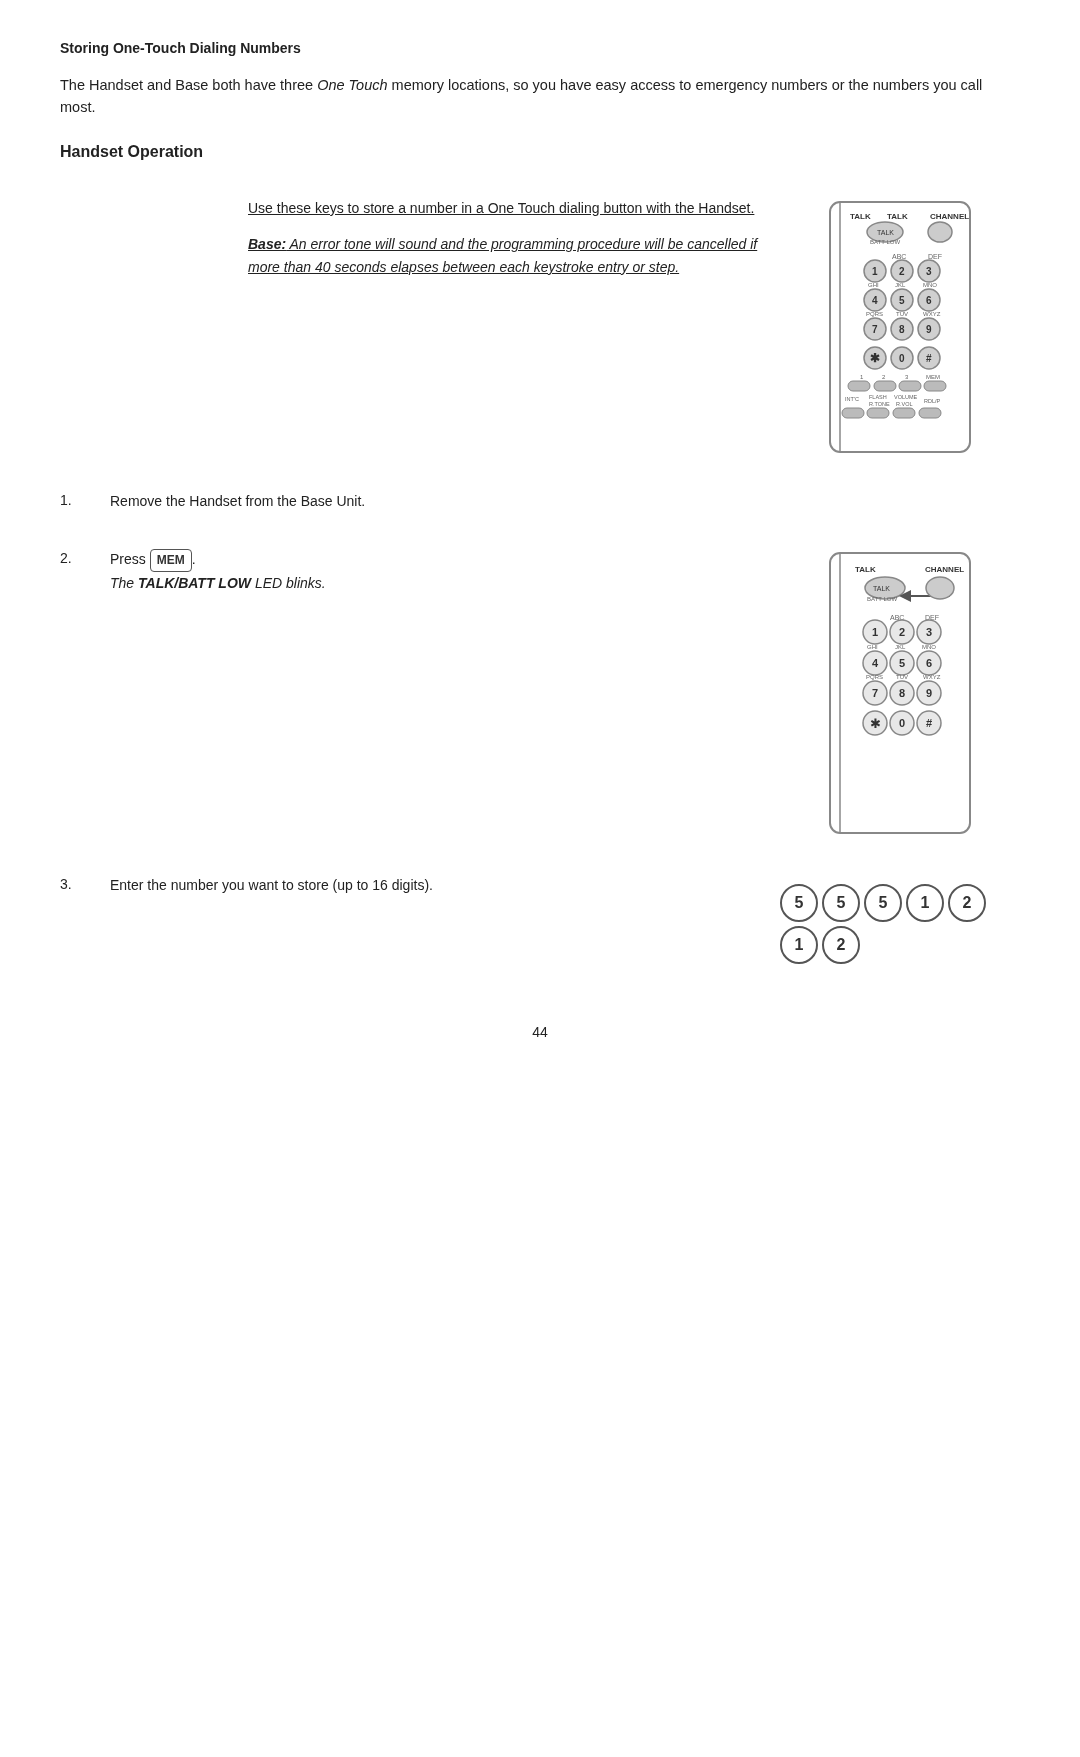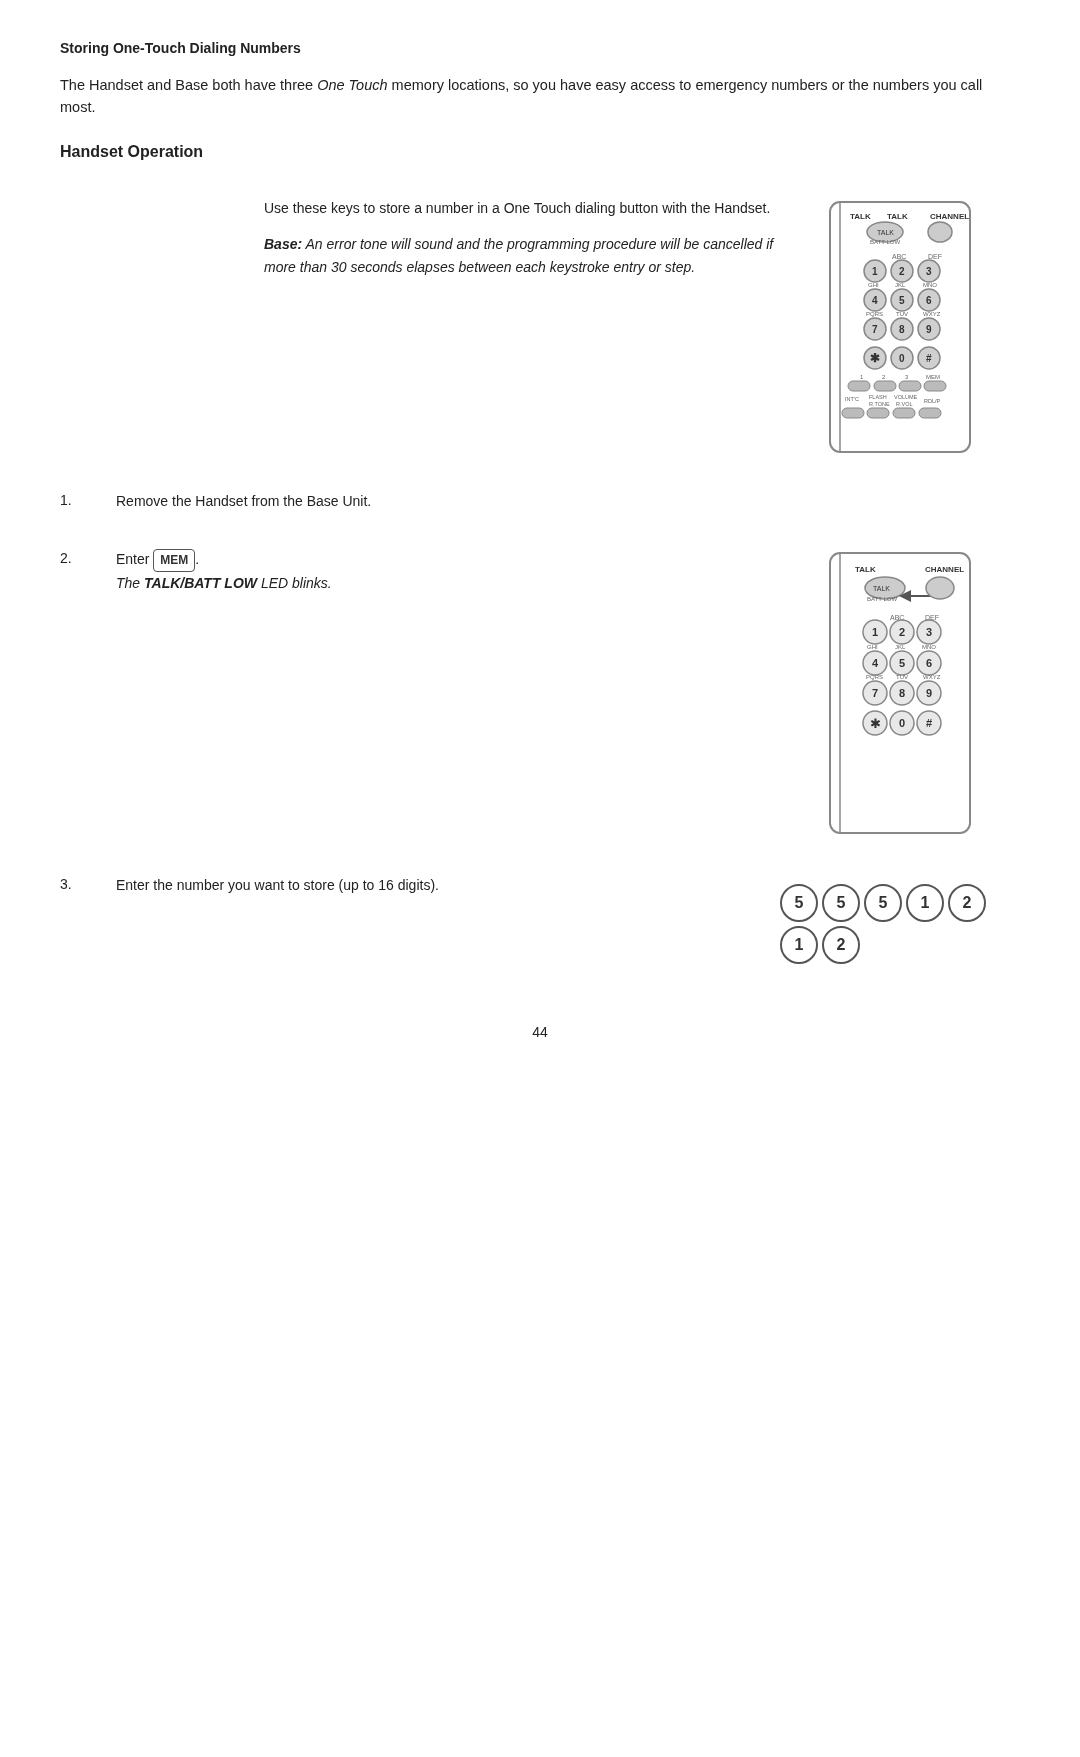--- a/index.html
+++ b/index.html
@@ -23,22 +23,23 @@
       margin-bottom: 24px;
     }
     .intro em { font-style: italic; text-align: center; }
     h2 {
       font-size: 16px;
       font-weight: bold;
       margin-bottom: 36px;
     }
     .handset-section {
       display: flex;
-      gap: 44px;
+      gap: 28px;
       margin-bottom: 30px;
+      text-decoration: underline;
     }
     .handset-text {
       flex: 1;
       font-size: 14px;
       line-height: 1.6;
     }
     .handset-text .note {
       font-style: italic;
       margin-top: 14px;
     }
@@ -61,21 +62,20 @@
     }
     .step-num {
       font-size: 14px;
       min-width: 30px;
       padding-top: 2px;
     }
     .step-content {
       flex: 1;
       font-size: 14px;
       line-height: 1.6;
-      margin-left: 6px;
     }
     .step-content em { font-style: italic; }
     .step-content strong { font-weight: bold; }
     .step-right {
       width: 240px;
       flex-shrink: 0;
       display: flex;
       align-items: center;
       justify-content: center;
     }
@@ -131,21 +131,21 @@
   The Handset and Base both have three <em>One Touch</em> memory locations, so you have easy access to emergency numbers or the numbers you call most.
 </p>
 
 <h2>Handset Operation</h2>
 
 <div class="handset-section">
   <div style="width:160px; flex-shrink:0;"></div>
   <div class="handset-text">
     <p>Use these keys to store a number in a One Touch dialing button with the Handset.</p>
     <p class="note">
-      <strong>Base:</strong><span> An error tone will sound and the programming procedure will be cancelled if more than 30 seconds elapses between each keystroke entry or step.</span>
+      <strong>Base:</strong><span> An error tone will sound and the programming procedure will be cancelled if more than 40 seconds elapses between each keystroke entry or step.</span>
     </p>
   </div>
   <div class="phone-diagram">
     
     <svg width="160" height="260" viewBox="0 0 160 260" xmlns="http://www.w3.org/2000/svg">
 
       <rect x="10" y="5" width="140" height="250" rx="10" ry="10" fill="none" stroke="#888" stroke-width="2"></rect>
 
       <line x1="20" y1="5" x2="20" y2="255" stroke="#888" stroke-width="1.5"></line>
 
@@ -228,21 +228,21 @@
   <div class="step">
     <div class="step-num">1.</div>
     <div class="step-content">
       <span>Remove the Handset from the Base Unit.</span>
     </div>
   </div>
 
   <div class="step">
     <div class="step-num">2.</div>
     <div class="step-content">
-      <span>Enter </span><span class="mem-btn">MEM</span><span>.</span><br>
+      <span>Press </span><span class="mem-btn">MEM</span><span>.</span><br>
       <em>The <strong>TALK/BATT LOW</strong> LED blinks.</em>
     </div>
     <div class="step-right">
 
       <svg width="190" height="290" viewBox="0 0 190 290" xmlns="http://www.w3.org/2000/svg">
         <rect x="25" y="5" width="140" height="280" rx="10" ry="10" fill="none" stroke="#888" stroke-width="2"></rect>
         <line x1="35" y1="5" x2="35" y2="285" stroke="#888" stroke-width="1.5"></line>
 
         <text x="50" y="24" font-size="8" font-family="Arial" fill="#333" font-weight="bold">TALK</text>
         <text x="120" y="24" font-size="8" font-family="Arial" fill="#333" font-weight="bold">CHANNEL</text>

